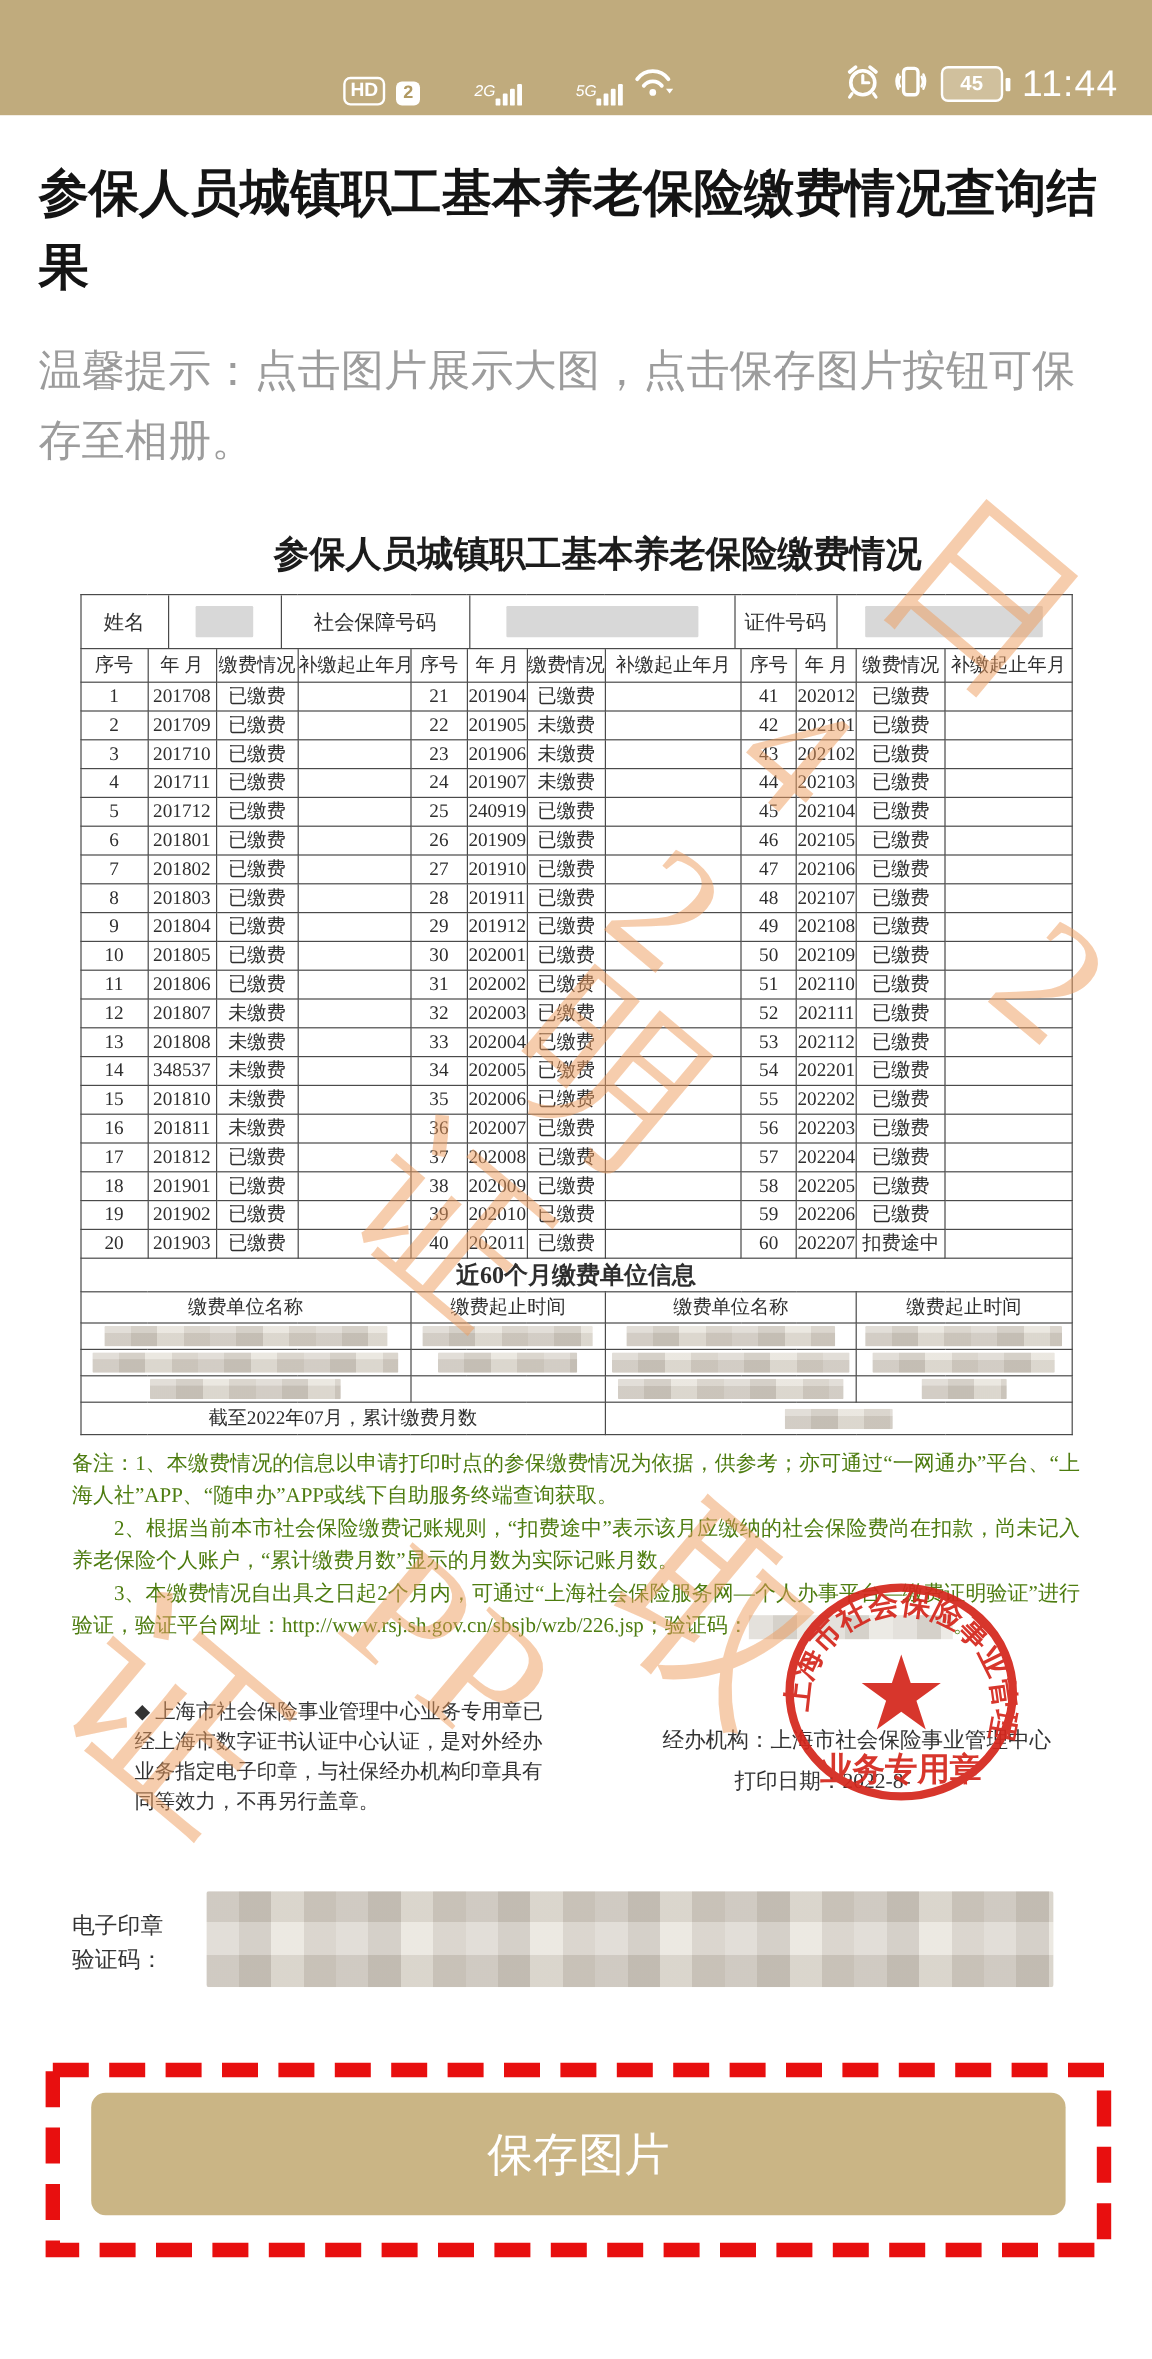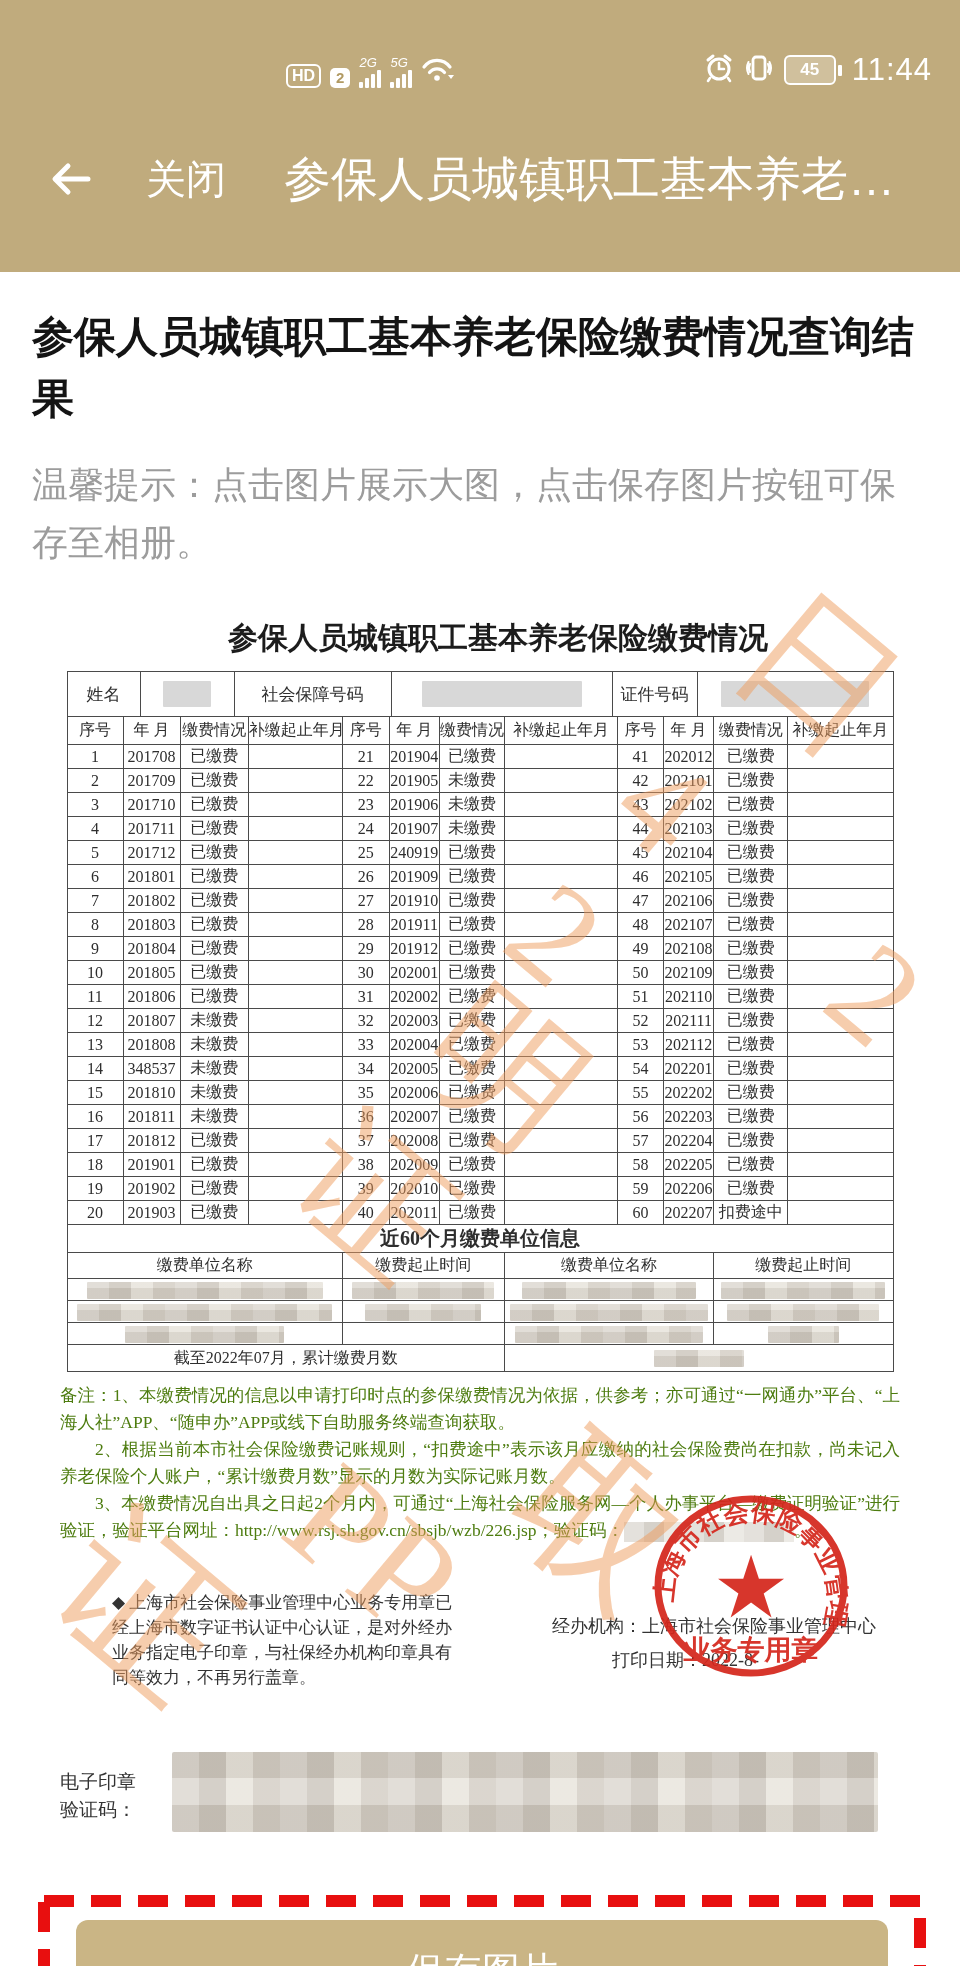--- a/index.html
+++ b/index.html
@@ -7,21 +7,21 @@
           font-family:"Liberation Sans", sans-serif;}
   
   .topbars{background:#c0ab7d;color:#fff;}
   .statusbar{height:96px;display:flex;align-items:flex-end;padding-bottom:8px;box-sizing:border-box;}
   .sb-left{display:flex;align-items:flex-end;gap:9px;margin-left:286px;}
   .sb-right{display:flex;align-items:center;gap:10px;margin-left:auto;margin-right:28px;}
   .hd-badge{border:2px solid #fff;border-radius:6px;font-size:16px;font-weight:bold;
             padding:1px 4px;line-height:18px;color:#fff;}
   .sim-badge{background:#fff;color:#b19a63;border-radius:5px;font-size:15px;font-weight:bold;
              padding:2px 6px;line-height:16px;}
-  .sig{display:flex;flex-direction:column;align-items:flex-start;}
+  .sig{display:flex;flex-direction:row;align-items:flex-start;margin-left:36px;}
   .sig .lbl{font-size:13px;line-height:12px;margin-bottom:1px;}
   .bars{display:flex;align-items:flex-end;gap:2px;}
   .bars i{display:block;width:4px;background:#fff;border-radius:1px;}
   .batt{position:relative;display:flex;align-items:center;}
   .batt-body{width:48px;height:26px;border:2px solid #fff;border-radius:6px;
              background:rgba(255,255,255,.25);display:flex;align-items:center;justify-content:center;
              font-size:17px;font-weight:bold;color:#fff;}
   .batt-nub{width:4px;height:11px;background:#fff;border-radius:1px;margin-left:2px;}
   .sb-time{font-size:31px;letter-spacing:1px;}
   .navbar{height:166px;display:flex;align-items:center;padding:0 0 10px 0;}
@@ -145,29 +145,20 @@
         <span class="batt">
           <span class="batt-body">
               <span>45</span>
             </span>
           <span class="batt-nub"></span>
         </span>
         <span class="sb-time">11:44</span>
       </div>
     </div>
 
-    <div class="navbar">
-      <span class="back-btn">
-        <svg width="44" height="40" viewBox="0 0 44 40">
-          <path d="M40 20 H8 M20 7 L7 20 L20 33" fill="none" stroke="#fff" stroke-width="5" stroke-linecap="round" stroke-linejoin="round"></path>
-        </svg>
-      </span>
-      <span class="nav-close">关闭</span>
-      <span class="nav-title">参保人员城镇职工基本养老…</span>
-    </div>
   </div>
 
   <div class="page-body">
 
     <h1 class="page-heading">参保人员城镇职工基本养老保险缴费情况查询结果</h1>
     <p class="page-notice">温馨提示：点击图片展示大图，点击保存图片按钮可保存至相册。</p>
 
     <div class="doc">
       <div class="doc-title">参保人员城镇职工基本养老保险缴费情况</div>
 

